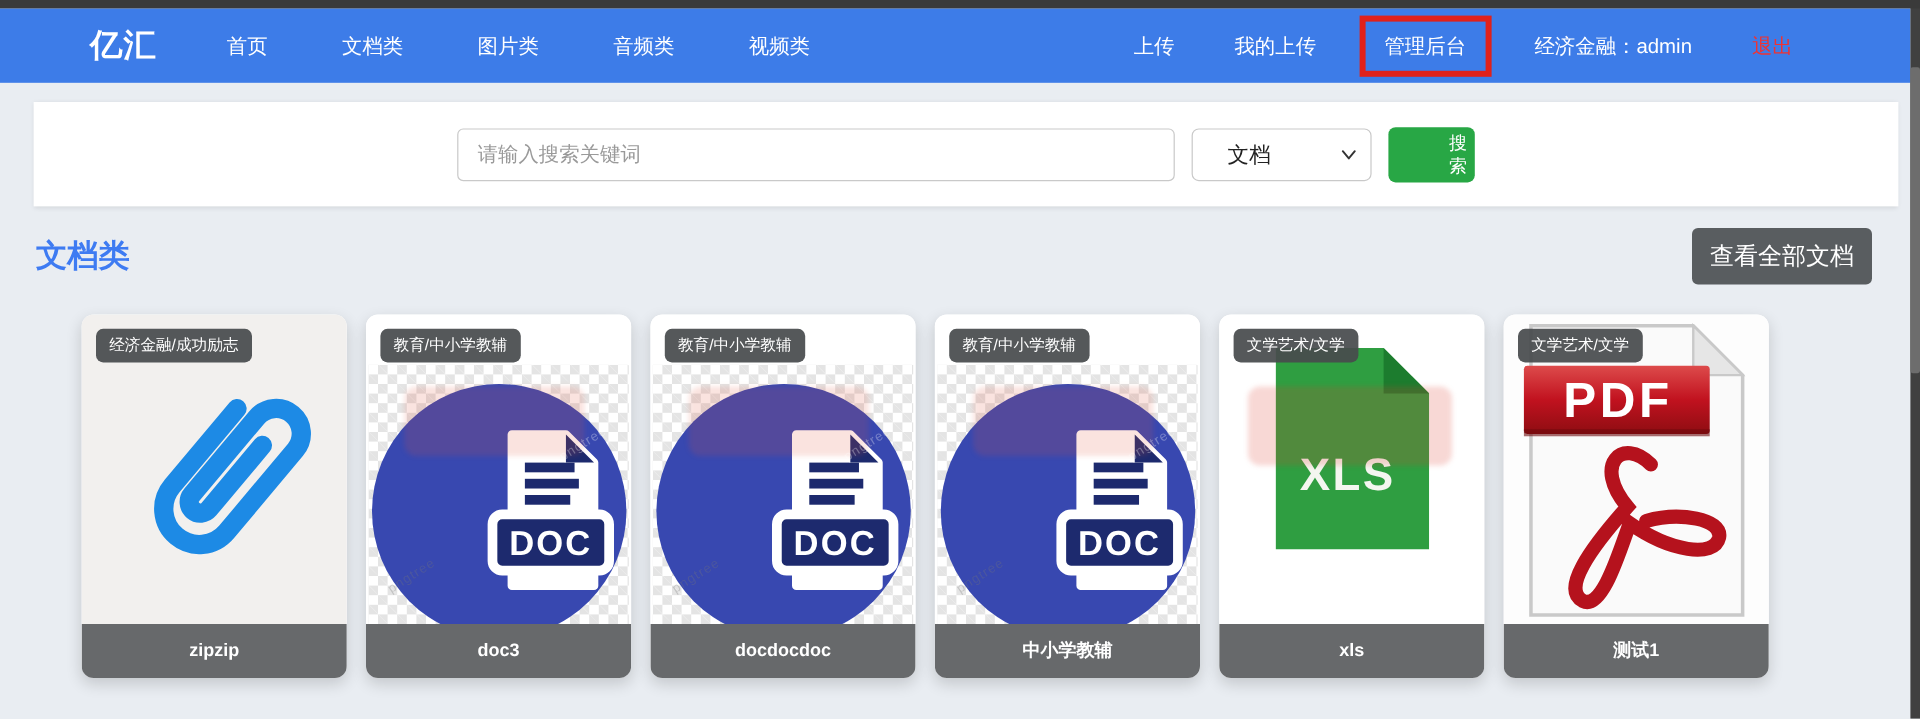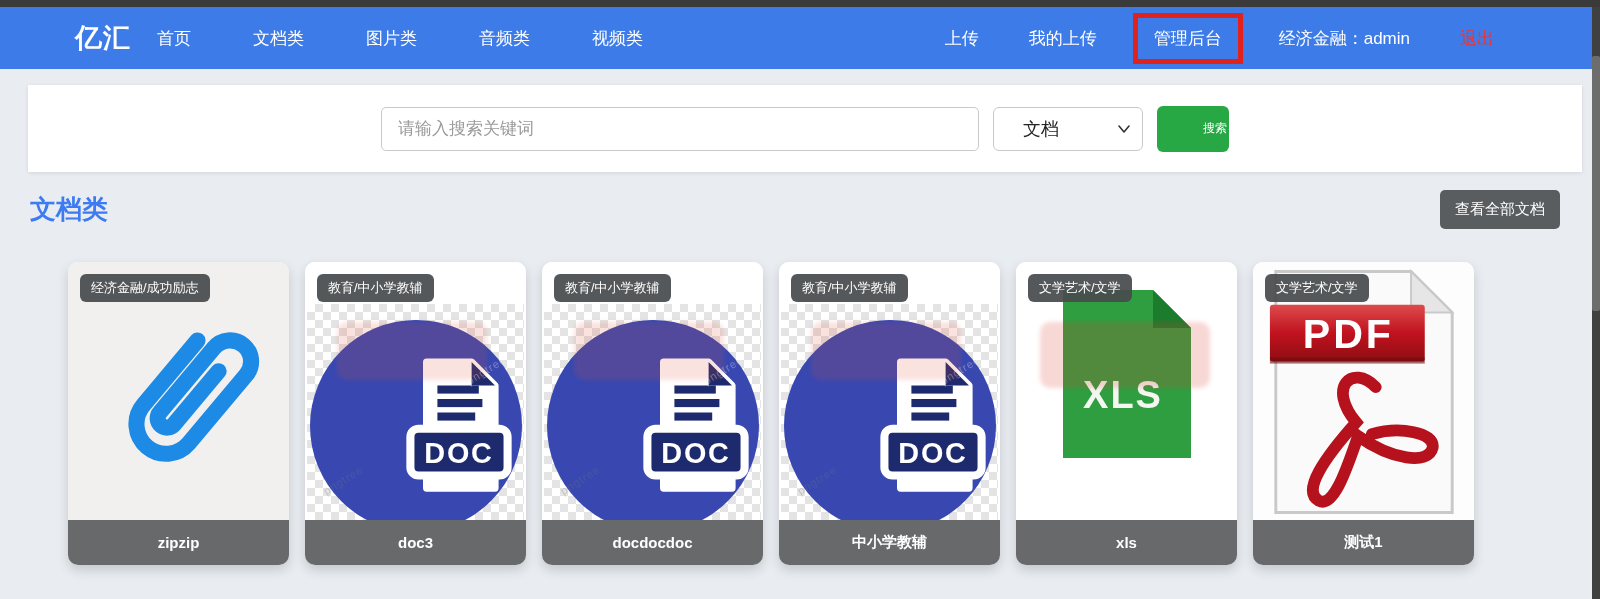--- a/index.html
+++ b/index.html
@@ -16,21 +16,21 @@
   }
   
   .top-strip{position:absolute; top:0; left:0; right:0; height:7px; background:#3a3a3a; z-index:60;}
   .right-strip{position:absolute; top:0; right:0; width:8px; bottom:0; background:#404040; z-index:59;}
   .scroll-thumb{position:absolute; top:56px; right:0; width:8px; height:255px; background:#6d6d6d; border-radius:2px;}
   
   .navbar{
     position:absolute; top:7px; left:0; right:8px; height:62px;
     background:var(--navbar); display:flex; align-items:center; padding:0 0 0 75px;
   }
-  .logo{color:#fff; font-size:27px; font-weight:800; letter-spacing:1px; margin-right:26px; cursor:pointer;}
+  .logo{color:#fff; font-size:27px; font-weight:800; letter-spacing:1px; margin-right:58px; cursor:pointer;}
   .nav-left{display:flex; align-items:center; gap:62px;text-align:right;}
   .nav-right{display:flex; align-items:center; gap:50px; margin-left:auto; padding-right:98px;}
   .nav-link{color:#fff; font-size:17px; text-decoration:none; cursor:pointer; white-space:nowrap;}
   .nav-link.logout{color:var(--logout-red);}
   .admin-box{
     border:5px solid var(--annotation-red);
     padding:9px 16px; margin:-9px -14px; display:inline-block;
   }
   
   .search-band{
@@ -47,32 +47,32 @@
   .select-wrap{position:relative; width:150px; height:44px;}
   .cat-select{
     appearance:none; -webkit-appearance:none;
     width:100%; height:100%; border:1px solid #c9c9c9; border-radius:6px;
     background:#fff; font-size:18px; color:#222; padding:0 34px 0 29px;
     font-family:"Liberation Sans", sans-serif; cursor:pointer;
   }
   .select-chevron{position:absolute; right:12px; top:15px; pointer-events:none;}
   .search-btn{
     width:72px; height:46px; background:var(--accent-green); border:none;
-    border-radius:6px; color:#fff; font-size:12px; cursor:pointer;
+    border-radius:6px; color:#fff; font-size:15px; cursor:pointer;
     font-family:"Liberation Sans", sans-serif;
     padding-left:44px;
   }
   
   .section-row{
     position:absolute; top:190px; left:30px; right:40px;
     display:flex; align-items:center; justify-content:space-between;
   }
   .section-title{color:var(--title-blue); font-size:26px; font-weight:bold;}
   .view-all-btn{
-    background:#595d60; border:none; color:#fff; font-size:15px;
+    background:#595d60; border:none; color:#fff; font-size:20px;
     padding:10px 15px; border-radius:5px; cursor:pointer;
     font-family:"Liberation Sans", sans-serif;
   }
   
   .cards-row{position:absolute; top:262px; left:68px; display:flex; gap:16px;}
   .card{
     width:221px; height:303px; background:#fff; border-radius:10px;
     box-shadow:0 5px 12px rgba(0,0,0,.16); position:relative; overflow:hidden;
     cursor:pointer;
   }

